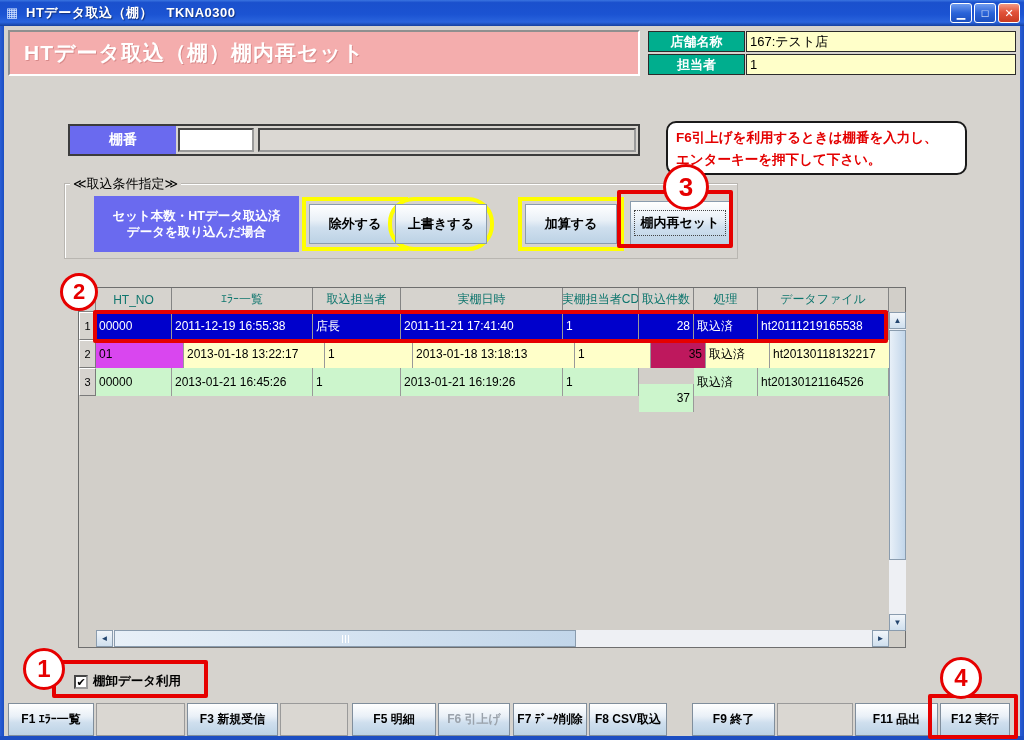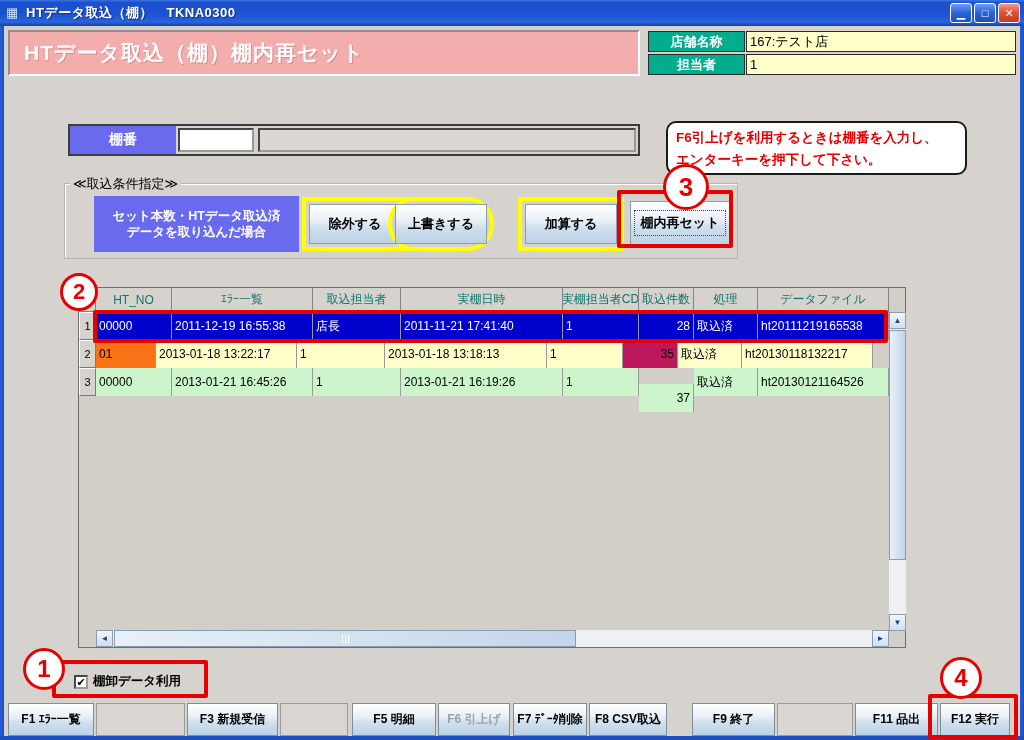--- a/index.html
+++ b/index.html
@@ -202,21 +202,21 @@
       <div class="g-cell" style="width:88px;  background:#0000cc; color:#fff;">店長</div>
       <div class="g-cell" style="width:162px; background:#0000cc; color:#fff;">2011-11-21 17:41:40</div>
       <div class="g-cell" style="width:76px;  background:#0000cc; color:#fff;">1</div>
       <div class="g-cell c-right" style="width:55px; background:#0000cc; color:#fff;">28</div>
       <div class="g-cell" style="width:64px;  background:#0000cc; color:#fff;">取込済</div>
       <div class="g-cell" style="width:131px; background:#0000cc; color:#fff;">ht20111219165538</div>
     </div>
 
     <div class="g-row" style="top:52px; height:28px;">
       <div class="g-cell rownum">2</div>
-      <div class="g-cell" style="width:60px;  background:#f97316;">01</div>
+      <div class="g-cell" style="width:88px;  background:#d946ef;">01</div>
       <div class="g-cell" style="width:141px; background:#ffffc9;">2013-01-18 13:22:17</div>
       <div class="g-cell" style="width:88px;  background:#ffffc9;">1</div>
       <div class="g-cell" style="width:162px; background:#ffffc9;">2013-01-18 13:18:13</div>
       <div class="g-cell" style="width:76px;  background:#ffffc9;">1</div>
       <div class="g-cell c-right" style="width:55px; background:#be185d;">35</div>
       <div class="g-cell" style="width:64px;  background:#ffffc9;">取込済</div>
       <div class="g-cell" style="width:131px; background:#ffffc9;">ht20130118132217</div>
     </div>
 
     <div class="g-row" style="top:80px; height:28px;">

